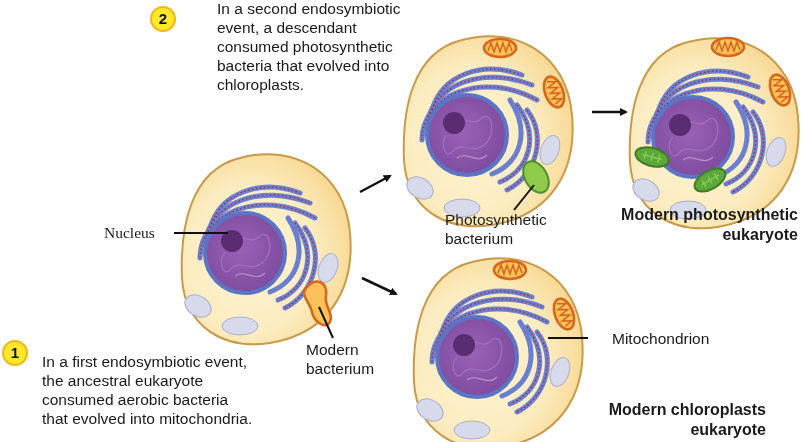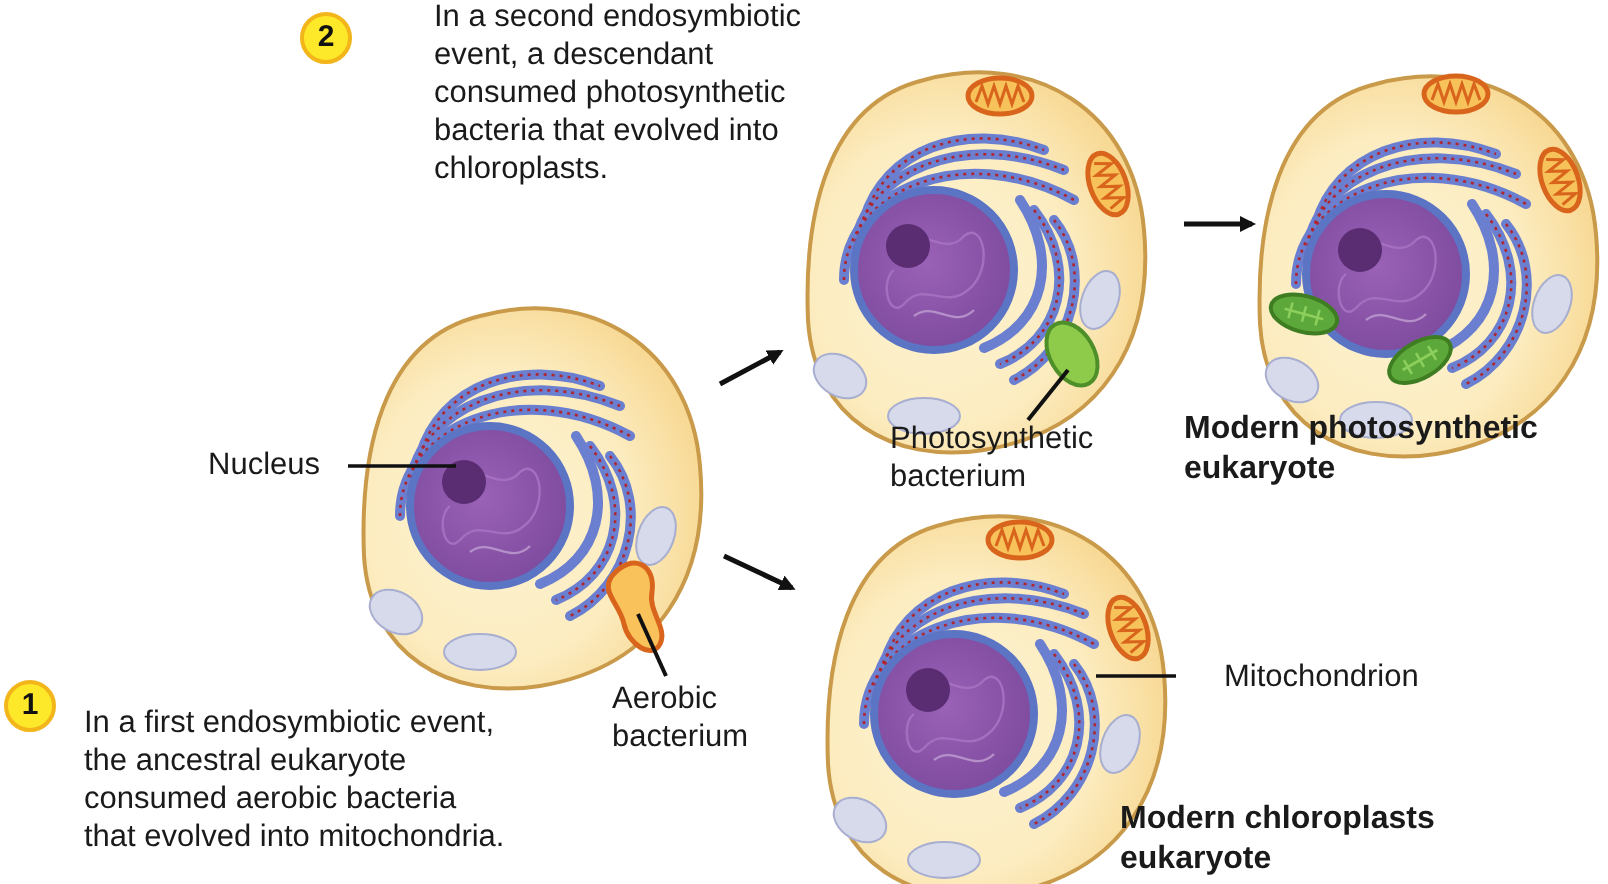--- a/index.html
+++ b/index.html
@@ -1,20 +1,20 @@
 <!DOCTYPE html>
 <html><head>
 <meta charset="utf-8">
 <style>
   html, body { margin:0; padding:0; background:#ffffff; }
   body { width:804px; height:442px; position:relative; overflow:hidden;
          font-family:"Liberation Sans", sans-serif; color:#1a1a1a; }
   svg#diagram { position:absolute; left:0; top:0; }
   .txt { position:absolute; font-size:15.5px; line-height:19px; white-space:pre-line; }
-  .bold { font-weight:bold; text-align:left; font-size:16px; line-height:20px; }
+  .bold { font-weight:bold; text-align:right; font-size:16px; line-height:20px; }
   .badge { position:absolute; width:26px; height:26px; border-radius:50%;
            background:#fde82a; border:2px solid #f2b51a; box-sizing:border-box;
            font-weight:bold; font-size:15px; line-height:22px; text-align:center; color:#111; }
 </style>
 </head>
 <body>
 
 <svg id="diagram" width="804" height="442" viewBox="0 0 804 442">
   <defs>
     <radialGradient id="cyto" cx="40%" cy="55%" r="65%">
@@ -116,22 +116,22 @@
 consumed photosynthetic
 bacteria that evolved into
 chloroplasts.</div>
 
 <div class="badge" style="left:2px; top:340px;">1</div>
 <div class="txt" style="left:42px; top:352px;">In a first endosymbiotic event,
 the ancestral eukaryote
 consumed aerobic bacteria
 that evolved into mitochondria.</div>
 
-<div class="txt" style="left:104px; top:223px;">Nucleus</div>
-<div class="txt" style="left:306px; top:340px;">Aerobic
+<div class="txt" style="left:104px; top:223px;font-family:Liberation Serif, serif;">Nucleus</div>
+<div class="txt" style="left:306px; top:340px;">Modern
 bacterium</div>
 <div class="txt" style="left:445px; top:210px;">Photosynthetic
 bacterium</div>
 <div class="txt" style="left:612px; top:329px;">Mitochondrion</div>
 <div class="txt bold" style="left:592px; top:205px; width:206px;">Modern photosynthetic
 eukaryote</div>
 <div class="txt bold" style="left:560px; top:400px; width:206px;">Modern chloroplasts
 eukaryote</div>
 
 </body></html>

